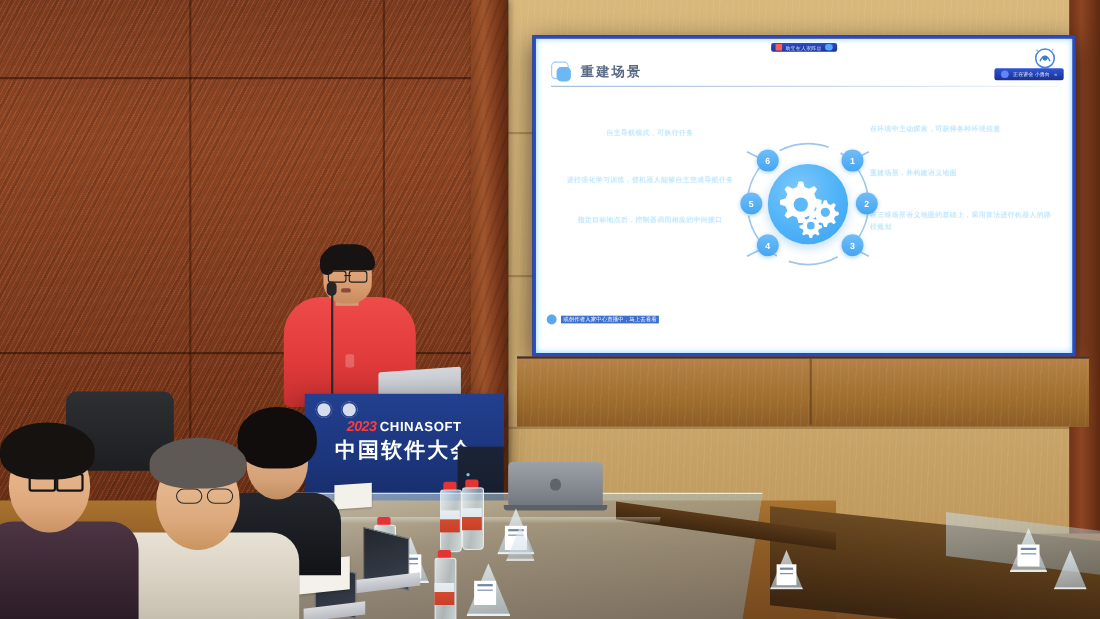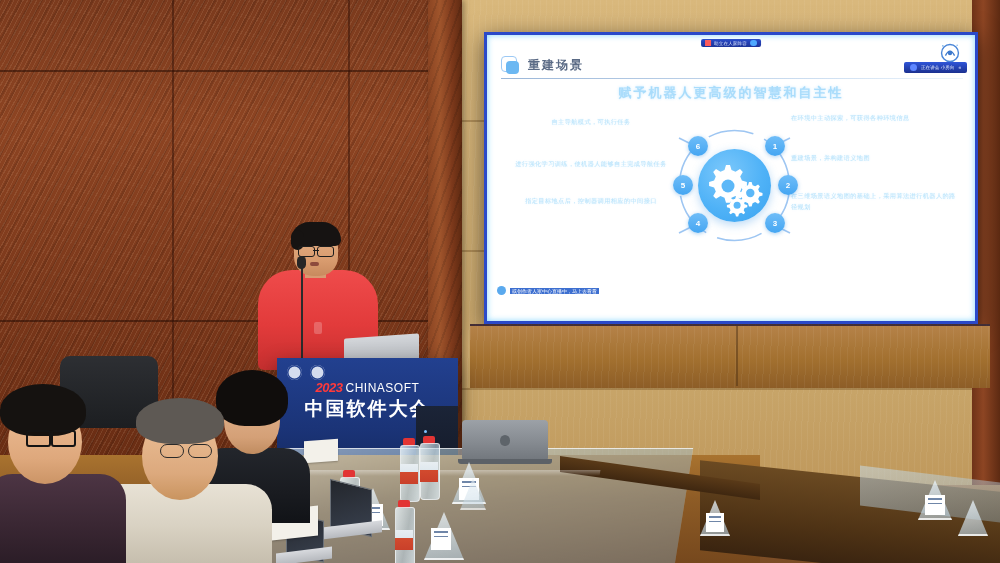--- a/index.html
+++ b/index.html
@@ -162,21 +162,21 @@
     box-shadow:0 8px 20px rgba(0,0,0,.45);
   }
   .podium-emblems{position:absolute;left:10px;top:7px;display:flex;gap:8px;}
   .emblem{width:15px;height:15px;border-radius:50%;background:#e8eef9;opacity:.9;
           box-shadow:inset 0 0 0 1.5px #25428f;}
   .podium-row1{
     position:absolute;left:0;right:0;top:22px;text-align:center;
     display:flex;align-items:baseline;justify-content:center;gap:3px;
   }
   .yr{font-size:13px;font-weight:800;color:#ff3a3a;font-style:italic;letter-spacing:-.5px;}
-  .brand{font-size:12px;font-weight:400;color:#fff;letter-spacing:.5px;}
+  .brand{font-size:12px;font-weight:700;color:#fff;letter-spacing:.5px;}
   .podium-row2{
     position:absolute;left:0;right:0;top:38px;text-align:center;
     font-size:19px;font-weight:800;color:#fff;letter-spacing:2px;
   }
   .podium-dark{
     position:absolute;right:0;top:48px;width:42px;height:67px;
     background:linear-gradient(180deg,#1b2437,#141a29);
   }
   .podium-led{position:absolute;right:31px;top:72px;width:3px;height:3px;border-radius:50%;background:#7fc2ff;}
 
@@ -366,21 +366,20 @@
 
       <div class="slide-head">
         <span class="head-icon">
           <span class="sq-back"></span>
             <span class="sq-front"></span>
         </span>
         <span class="head-title">重建场景</span>
       </div>
       <div class="head-rule"></div>
 
-      <div class="slide-title">赋予机器人更高级的智慧和自主性</div>
 
       <div class="col-left">
         <div class="note n1">自主导航模式，可执行任务</div>
         <div class="note">进行强化学习训练，使机器人能够自主完成导航任务</div>
         <div class="note">指定目标地点后，控制器调用相应的中间接口</div>
       </div>
 
       <div class="col-right">
         <div class="note n1">在环境中主动探索，可获得各种环境信息</div>
         <div class="note">重建场景，并构建语义地图</div>

